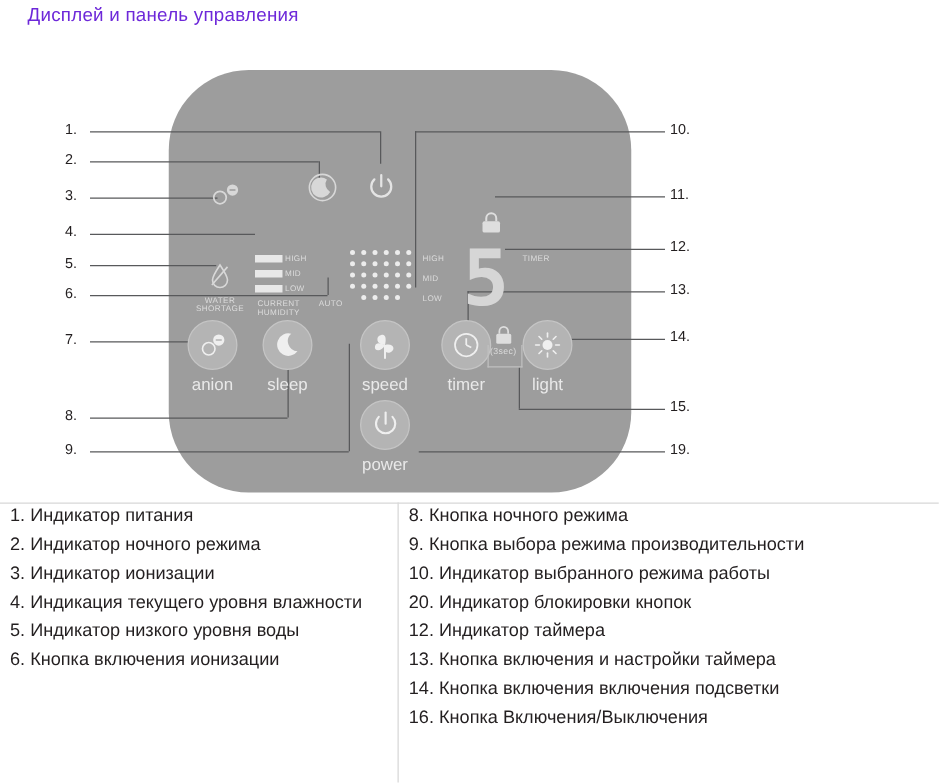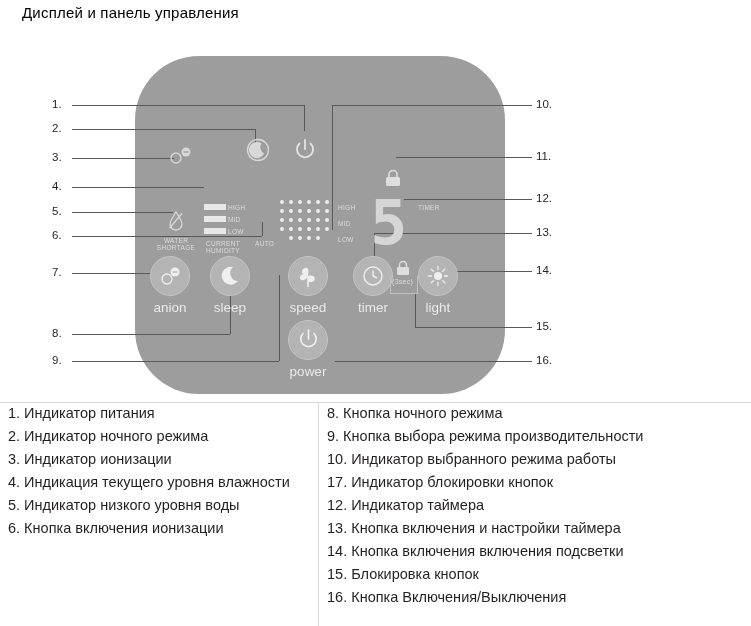--- a/index.html
+++ b/index.html
@@ -13,21 +13,21 @@
     position: relative;
     font-family: "Liberation Sans", sans-serif;
     color: #231f20;
     overflow: hidden;
   }
   #title {
     position: absolute;
     left: 22px;
     top: 4px;
     font-size: 15px;
-    color: #000000;
+    color: #6d28d9;
     letter-spacing: 0.2px;
   }
 
   
   #panel-wrap {
     position: absolute;
     left: 0;
     top: 32px;
     width: 751px;
     height: 370px;
@@ -211,21 +211,21 @@
   <div class="lead" style="left:374px; top:201px; width:158px;"></div>
   <div class="vlead" style="left:374px; top:201px; height:42px;"></div>
 
   <div class="num" style="left:536px; top:232px;">14.</div>
   <div class="lead" style="left:448px; top:239px; width:84px;"></div>
 
   <div class="num" style="left:536px; top:288px;">15.</div>
   <div class="lead" style="left:415px; top:295px; width:117px;"></div>
   <div class="vlead" style="left:415px; top:262px; height:33px;"></div>
 
-  <div class="num" style="left:536px; top:322px;">16.</div>
+  <div class="num" style="left:536px; top:322px;">19.</div>
   <div class="lead" style="left:335px; top:329px; width:197px;"></div>
 
   <svg style="position:absolute; left:168px; top:113px;" width="26" height="20" viewBox="0 0 26 20">
     <circle cx="8" cy="13" r="5" fill="none" stroke="#d8d8d8" stroke-width="1.4"></circle>
     <circle cx="18" cy="7" r="4.5" fill="#d8d8d8"></circle>
     <line x1="15.6" y1="7" x2="20.4" y2="7" stroke="#9d9d9d" stroke-width="1.3"></line>
   </svg>
 
   <svg style="position:absolute; left:246px; top:106px;" width="24" height="24" viewBox="0 0 24 24">
     <circle cx="12" cy="12" r="10.5" fill="none" stroke="#d8d8d8" stroke-width="1.3"></circle>
@@ -368,20 +368,19 @@
     <div class="legend-item">3. Индикатор ионизации</div>
     <div class="legend-item">4. Индикация текущего уровня влажности</div>
     <div class="legend-item">5. Индикатор низкого уровня воды</div>
     <div class="legend-item">6. Кнопка включения ионизации</div>
   </div>
 
   <div class="legend-col" id="col-right">
     <div class="legend-item">8. Кнопка ночного режима</div>
     <div class="legend-item">9. Кнопка выбора режима производительности</div>
     <div class="legend-item">10. Индикатор выбранного режима работы</div>
-    <div class="legend-item">17. Индикатор блокировки кнопок</div>
+    <div class="legend-item">20. Индикатор блокировки кнопок</div>
     <div class="legend-item">12. Индикатор таймера</div>
     <div class="legend-item">13. Кнопка включения и настройки таймера</div>
     <div class="legend-item">14. Кнопка включения включения подсветки</div>
-    <div class="legend-item">15. Блокировка кнопок</div>
     <div class="legend-item">16. Кнопка Включения/Выключения</div>
   </div>
 </div>
 
 </body></html>

